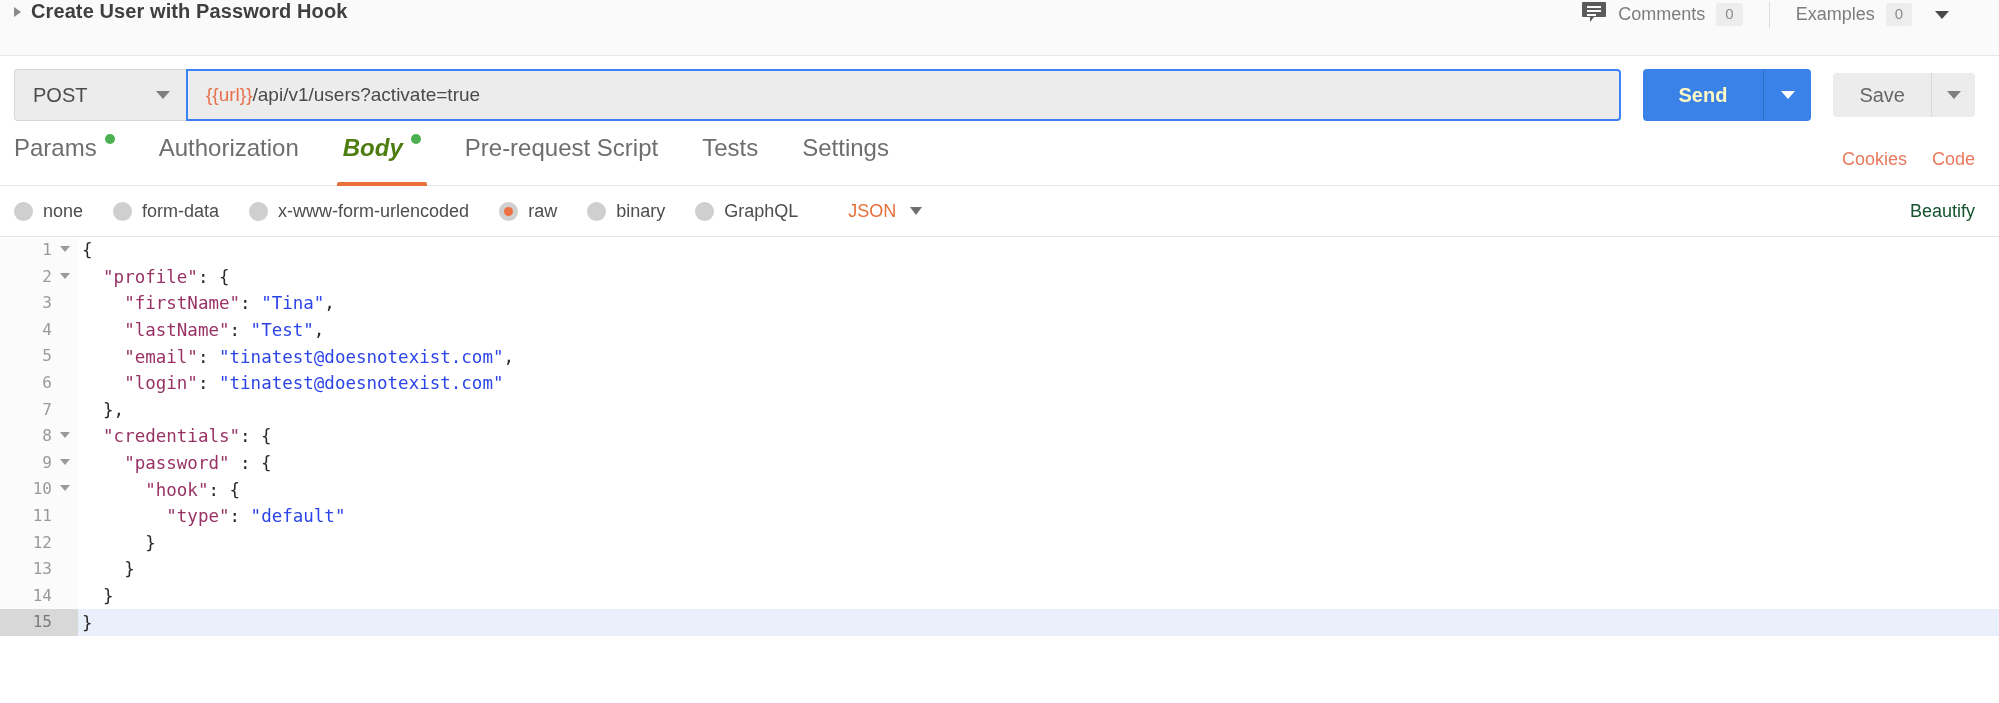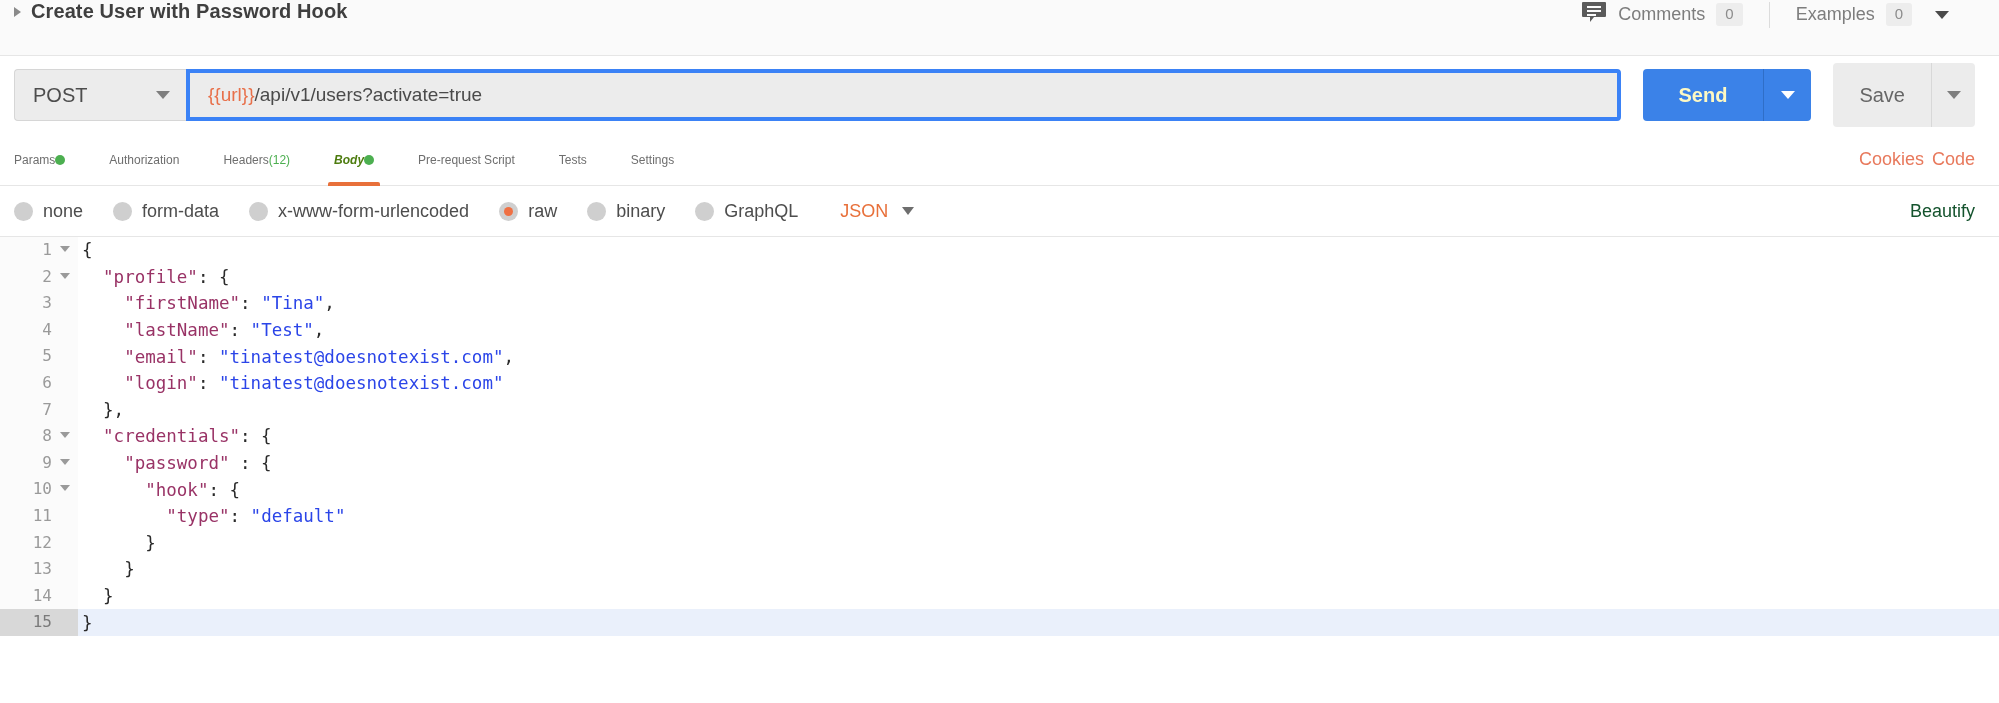--- a/index.html
+++ b/index.html
@@ -111,21 +111,21 @@
   .caret-dn-sm {
     width: 0; height: 0;
     border-top: 8px solid #7e7e7e;
     border-left: 7px solid transparent;
     border-right: 7px solid transparent;
   }
   .url-input {
     flex: 1;
     min-width: 0;
     background: #ececec;
-    border: 4px solid #3b82f6;
+    border: 2px solid #3b82f6;
     border-radius: 0 4px 4px 0;
     display: flex;
     align-items: center;
     padding: 0 18px;
     box-sizing: border-box;
     font-size: 19px;
     color: #4a4a4a;
     overflow: hidden;
     white-space: nowrap;
   }
@@ -160,21 +160,21 @@
   }
   .caret-white {
     width: 0; height: 0;
     border-top: 8px solid #ffffff;
     border-left: 7px solid transparent;
     border-right: 7px solid transparent;
   }
   .save-group {
     display: flex;
     margin-left: 22px;
-    height: 64px;
+    height: 44px;
   }
   .save-btn {
     background: #ececec;
     color: #666666;
     font-size: 20px;
     border: none;
     border-radius: 4px 0 0 4px;
     padding: 0 26px;
     cursor: pointer;
     font-family: "Liberation Sans", sans-serif;
@@ -196,23 +196,23 @@
     height: 52px;
     display: flex;
     align-items: stretch;
     padding: 0 24px 0 14px;
     box-sizing: border-box;
     border-bottom: 1px solid #e6e6e6;
     background: #ffffff;
   }
   .tab {
     display: flex;
-    align-items: center;
+    gap: 8px;
     padding: 0 22px;
-    font-size: 12px;
+    font-size: 24px;
     color: #6e6e6e;
     cursor: pointer;
     position: relative;
   }
   .tab:first-child { padding-left: 0; }
   .tab.active { color: #4d7c0f; font-weight: bold; font-style: italic; }
   .tab.active::after {
     content: "";
     position: absolute;
     left: 16px; right: 16px;
@@ -225,21 +225,21 @@
     width: 10px; height: 10px;
     border-radius: 50%;
     background: #4caf50;
     display: inline-block;
   }
   .count-green { color: #4caf50; }
   .tabs-right {
     margin-left: auto;
     display: flex;
     align-items: center;
-    gap: 8px;
+    gap: 25px;
   }
   .link-orange {
     color: #e8795c;
     font-size: 18px;
     cursor: pointer;
   }
 
   
   .bodytype-row {
     height: 50px;
@@ -270,21 +270,21 @@
   .radio-circle.sel::after {
     content: "";
     width: 9px; height: 9px;
     border-radius: 50%;
     background: #ef7043;
   }
   .json-select {
     display: flex;
     align-items: center;
     gap: 14px;
-    margin-left: 12px;
+    margin-left: 20px;
     cursor: pointer;
   }
   .json-label { color: #e8703a; font-size: 18px; }
   .caret-dn-gray {
     width: 0; height: 0;
     border-top: 8px solid #6e6e6e;
     border-left: 6px solid transparent;
     border-right: 6px solid transparent;
   }
   .beautify {
@@ -405,24 +405,20 @@
 </div>
 
 <div class="tabs-row">
   <div class="tab">
     <span>Params</span>
     <span class="dot-green"></span>
   </div>
   <div class="tab">
     <span>Authorization</span>
   </div>
-  <div class="tab">
-    <span>Headers</span>
-    <span class="count-green">(12)</span>
-  </div>
   <div class="tab active">
     <span>Body</span>
     <span class="dot-green"></span>
   </div>
   <div class="tab">
     <span>Pre-request Script</span>
   </div>
   <div class="tab">
     <span>Tests</span>
   </div>

